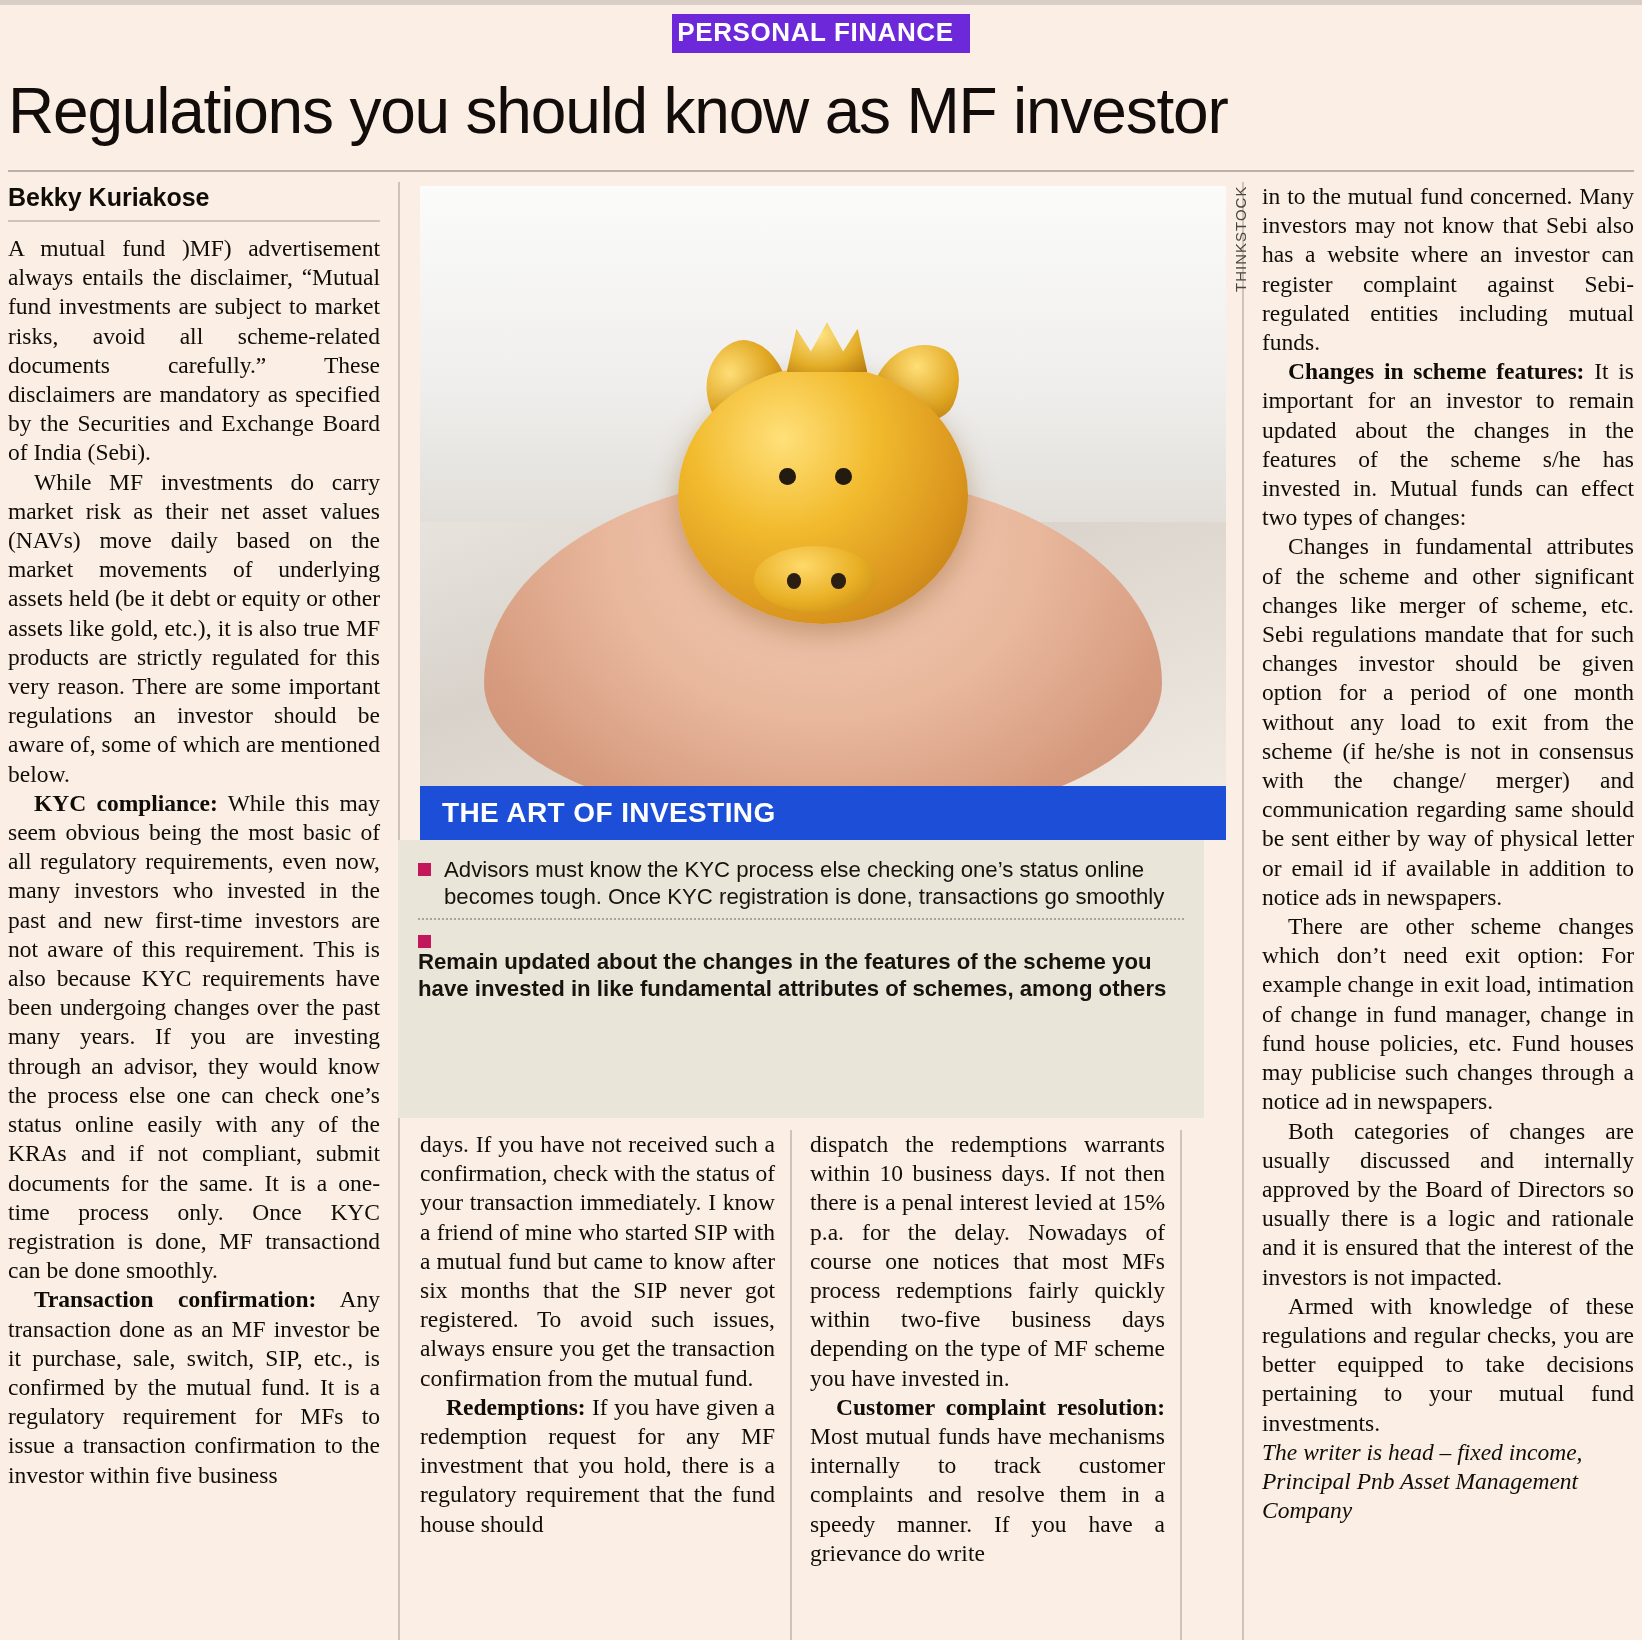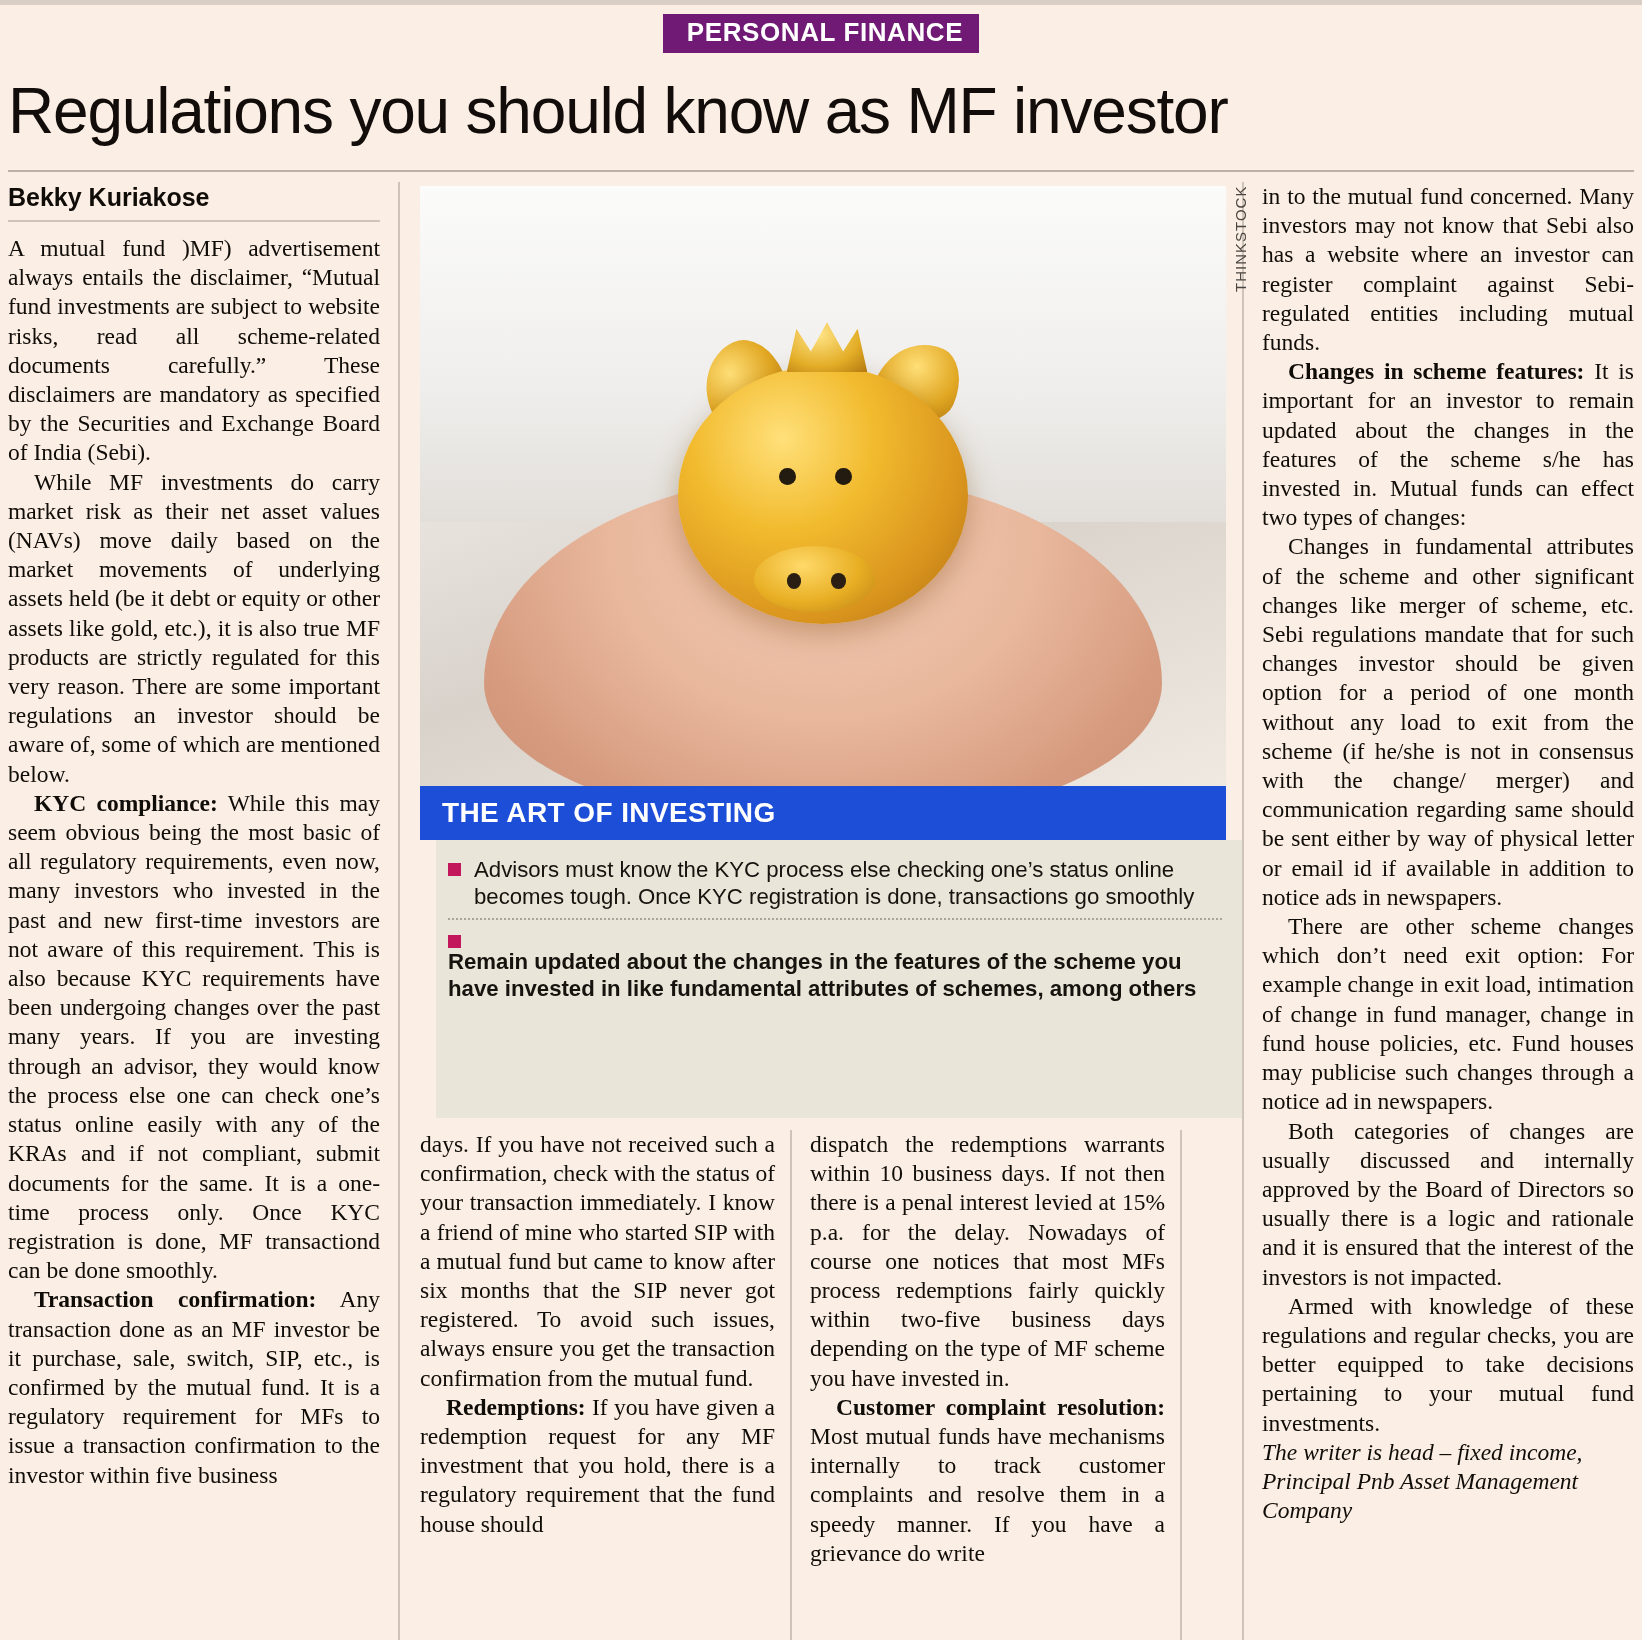--- a/index.html
+++ b/index.html
@@ -30,27 +30,27 @@
   }
   
   .kicker-wrap {
     position: absolute;
     top: 14px;
     left: 0; right: 0;
     text-align: center;
   }
   .kicker {
     display: inline-block;
-    background: #701a75;
+    background: #6d28d9;
     color: #ffffff;
     font-family: "Liberation Sans", sans-serif;
     font-weight: bold;
     font-size: 26px;
     letter-spacing: 0.6px;
-    padding: 3px 16px 5px 24px;
+    padding: 3px 16px 5px 5px;
   }
   
   .headline {
     position: absolute;
     top: 66px;
     left: 8px;
     right: 8px;
     font-family: "Liberation Sans", sans-serif;
     font-weight: normal;
     font-size: 64px;
@@ -212,26 +212,26 @@
     font-weight: bold;
     font-size: 28px;
     letter-spacing: 0.4px;
     line-height: 54px;
     padding-left: 22px;
     box-sizing: border-box;
   }
   .box-body {
     position: absolute;
     top: 840px;
-    left: 436px;
+    left: 398px;
     width: 806px;
     height: 278px;
     background: #e9e5d8;
     box-sizing: border-box;
-    padding: 16px 20px 10px 12px;
+    padding: 16px 20px 10px 20px;
     font-family: "Liberation Sans", sans-serif;
   }
   .bullet-row {
     display: flex;
     align-items: flex-start;
     font-size: 22.2px;
     line-height: 27px;
     color: #16120e;
     padding-bottom: 8px;
     margin-bottom: 8px;
@@ -293,21 +293,21 @@
 
   <div class="vrule" id="vr-5"></div>
   <div class="vrule" id="vr-4"></div>
   <div class="vrule" id="vr-1"></div>
   <div class="vrule" id="vr-2"></div>
   <div class="vrule" id="vr-3"></div>
 
   <div class="col" id="col-left">
     <div class="byline">Bekky Kuriakose</div>
     <div class="byline-rule"></div>
-    <p class="first">A mutual fund )MF) advertisement always entails the disclaimer, “Mutual fund investments are subject to website risks, read all scheme-related documents carefully.”  These disclaimers are mandatory as specified by the Securities and Exchange Board of India (Sebi).</p>
+    <p class="first">A mutual fund )MF) advertisement always entails the disclaimer, “Mutual fund investments are subject to market risks, avoid all scheme-related documents carefully.”  These disclaimers are mandatory as specified by the Securities and Exchange Board of India (Sebi).</p>
     <p>While MF investments do carry market risk as their net asset values (NAVs) move daily based on the market movements of underlying assets held (be it debt or equity or other assets like gold, etc.), it is also true MF products are strictly regulated for this very reason. There are some important regulations an investor should be aware of, some of which are mentioned below.</p>
     <p><b>KYC compliance:</b><span> While this may seem obvious being the most basic of all regulatory requirements, even now, many investors who invested in the past and new first-time investors are not aware of this requirement. This is also because KYC requirements have been undergoing changes over the past many years. If you are investing through an advisor, they would know the process else one can check one’s status online easily with any of the KRAs and if not compliant, submit documents for the same. It is a one-time process only. Once KYC registration is done, MF transactiond can be done smoothly.</span></p>
     <p><b>Transaction confirmation:</b><span> Any transaction done as an MF investor be it purchase, sale, switch, SIP, etc., is confirmed by the mutual fund. It is a regulatory requirement for MFs to issue a transaction confirmation to the investor within five business</span></p>
   </div>
 
   <div class="photo">
     <div class="shirt"></div>
     <div class="hands"></div>
     <div class="ear-l"></div>
     <div class="ear-r"></div>

